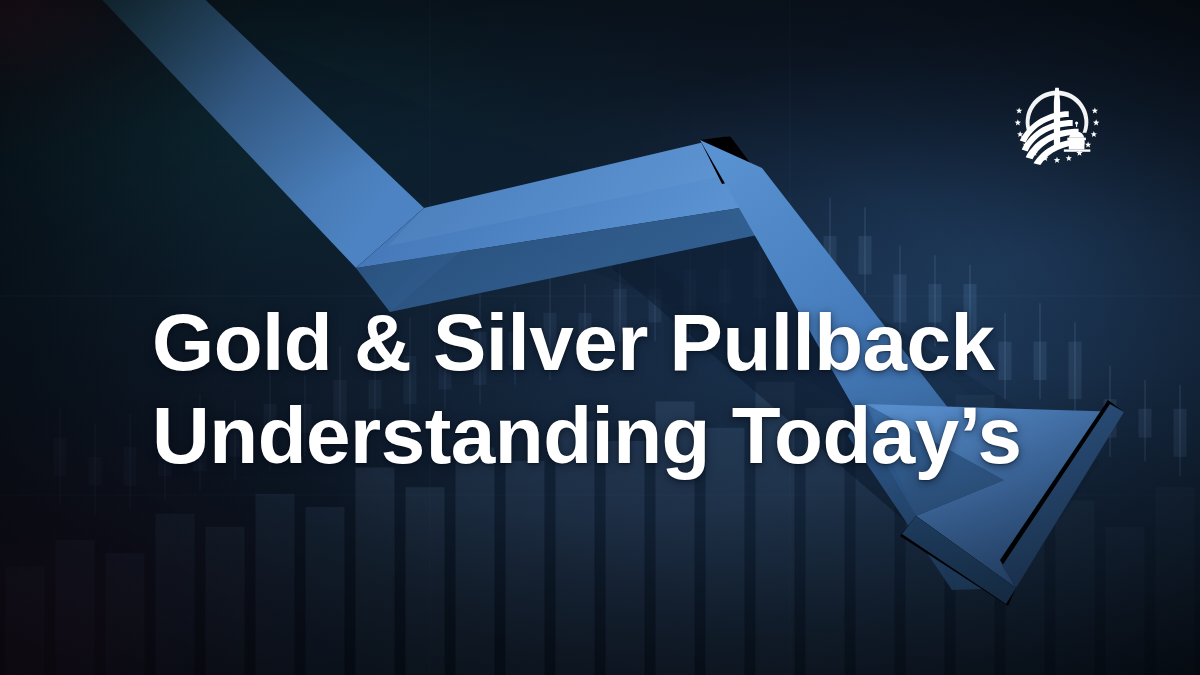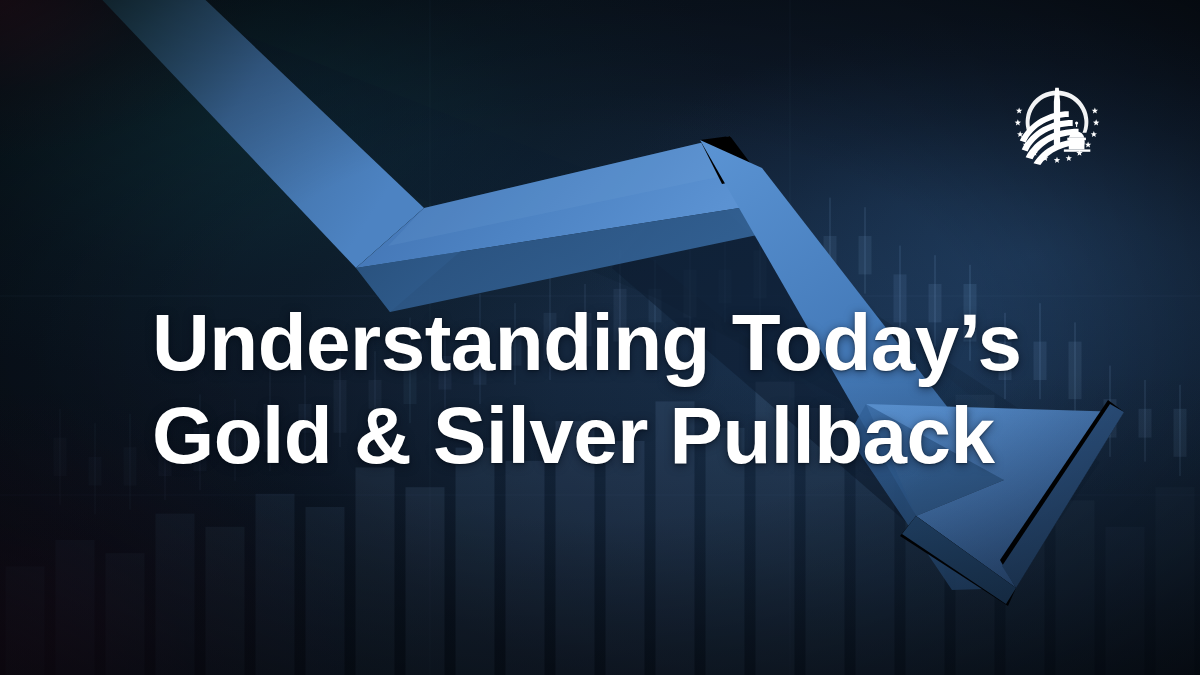--- a/index.html
+++ b/index.html
@@ -252,22 +252,22 @@
     <polygon points="1124,412 1016,588 1002,566 1110,404" fill="#315b8e"></polygon>
     <polygon points="866,404 916,516 1016,588 952,590 848,436" fill="#3566a0" opacity="0.85"></polygon>
     <polygon points="916,516 1016,588 1008,606 900,536" fill="#2b5party"></polygon>
     <polygon points="916,516 1016,588 1006,604 902,534" fill="#29527f"></polygon>
   </svg>
 
   <div class="layer" id="bg-vignette"></div>
   <div class="layer" id="bg-darken-bottom"></div>
 
   <div id="title-block">
+    <div class="title-line">Gold &amp; Silver Pullback</div>
     <div class="title-line">Understanding Today’s</div>
-    <div class="title-line">Gold &amp; Silver Pullback</div>
   </div>
 
   <svg id="logo" viewBox="0 0 100 100">
     <g fill="#ffffff">
 
       <g id="stars-group">
           <polygon points="11.36,36.25 12.22,38.47 14.60,38.60 12.74,40.10 13.36,42.40 11.36,41.10 9.36,42.40 9.98,40.10 8.13,38.60 10.51,38.47" fill="#ffffff"></polygon>
           <polygon points="10.04,48.34 10.89,50.57 13.27,50.69 11.42,52.19 12.04,54.50 10.04,53.19 8.04,54.50 8.66,52.19 6.80,50.69 9.19,50.57" fill="#ffffff"></polygon>
           <polygon points="12.41,60.28 13.26,62.51 15.65,62.63 13.79,64.13 14.41,66.43 12.41,65.13 10.41,66.43 11.03,64.13 9.18,62.63 11.56,62.51" fill="#ffffff"></polygon>
           <polygon points="18.27,70.95 19.12,73.18 21.50,73.30 19.64,74.80 20.26,77.10 18.27,75.80 16.27,77.10 16.89,74.80 15.03,73.30 17.41,73.18" fill="#ffffff"></polygon>

